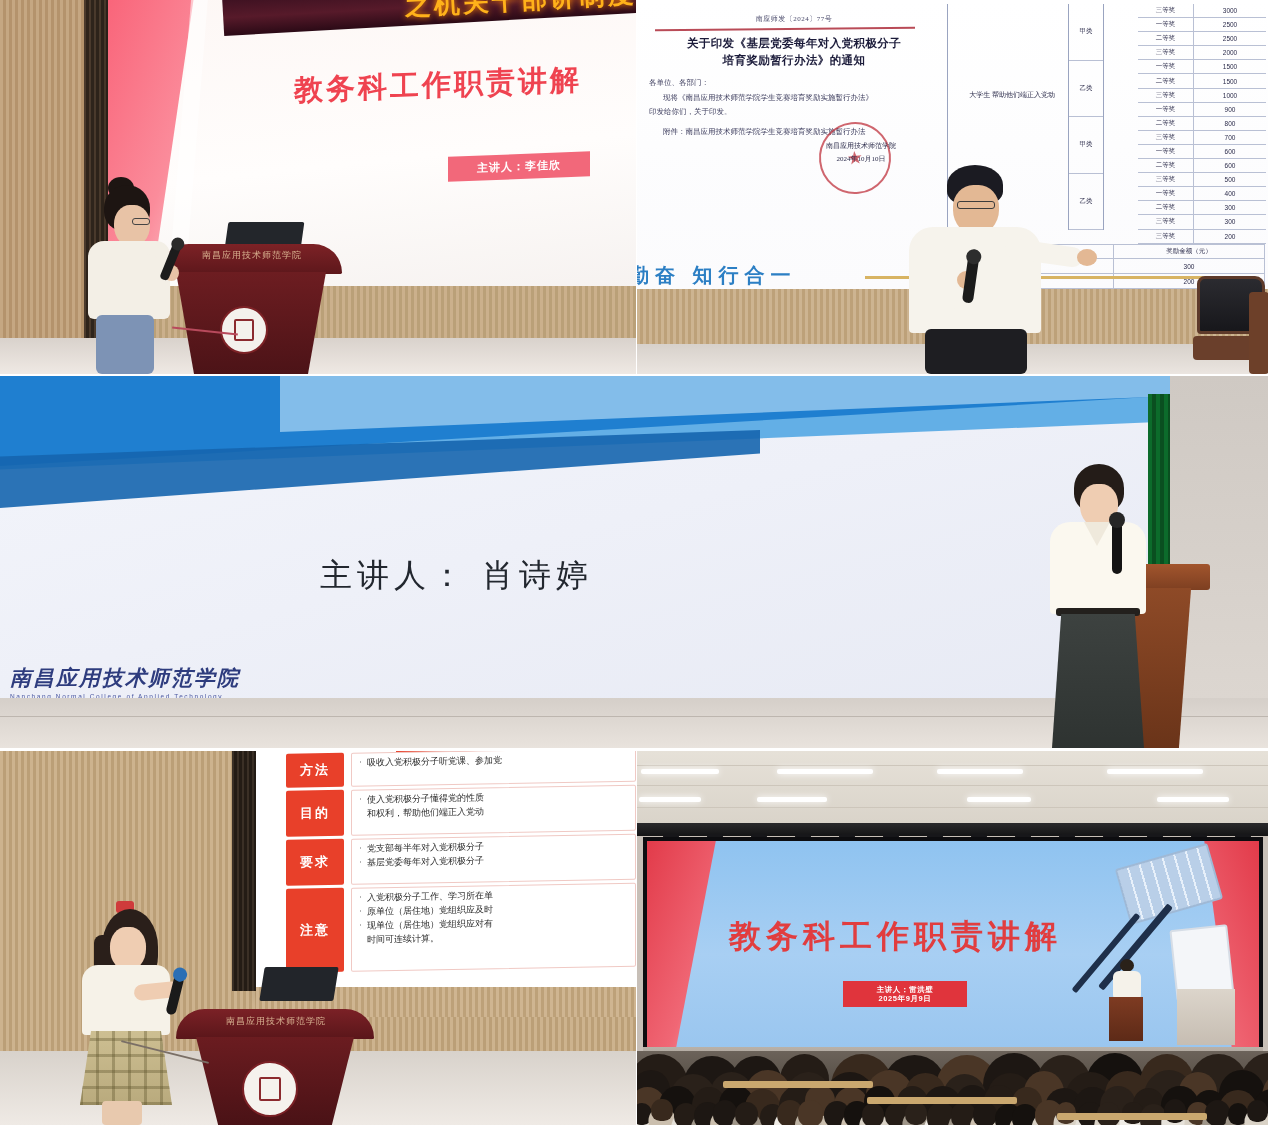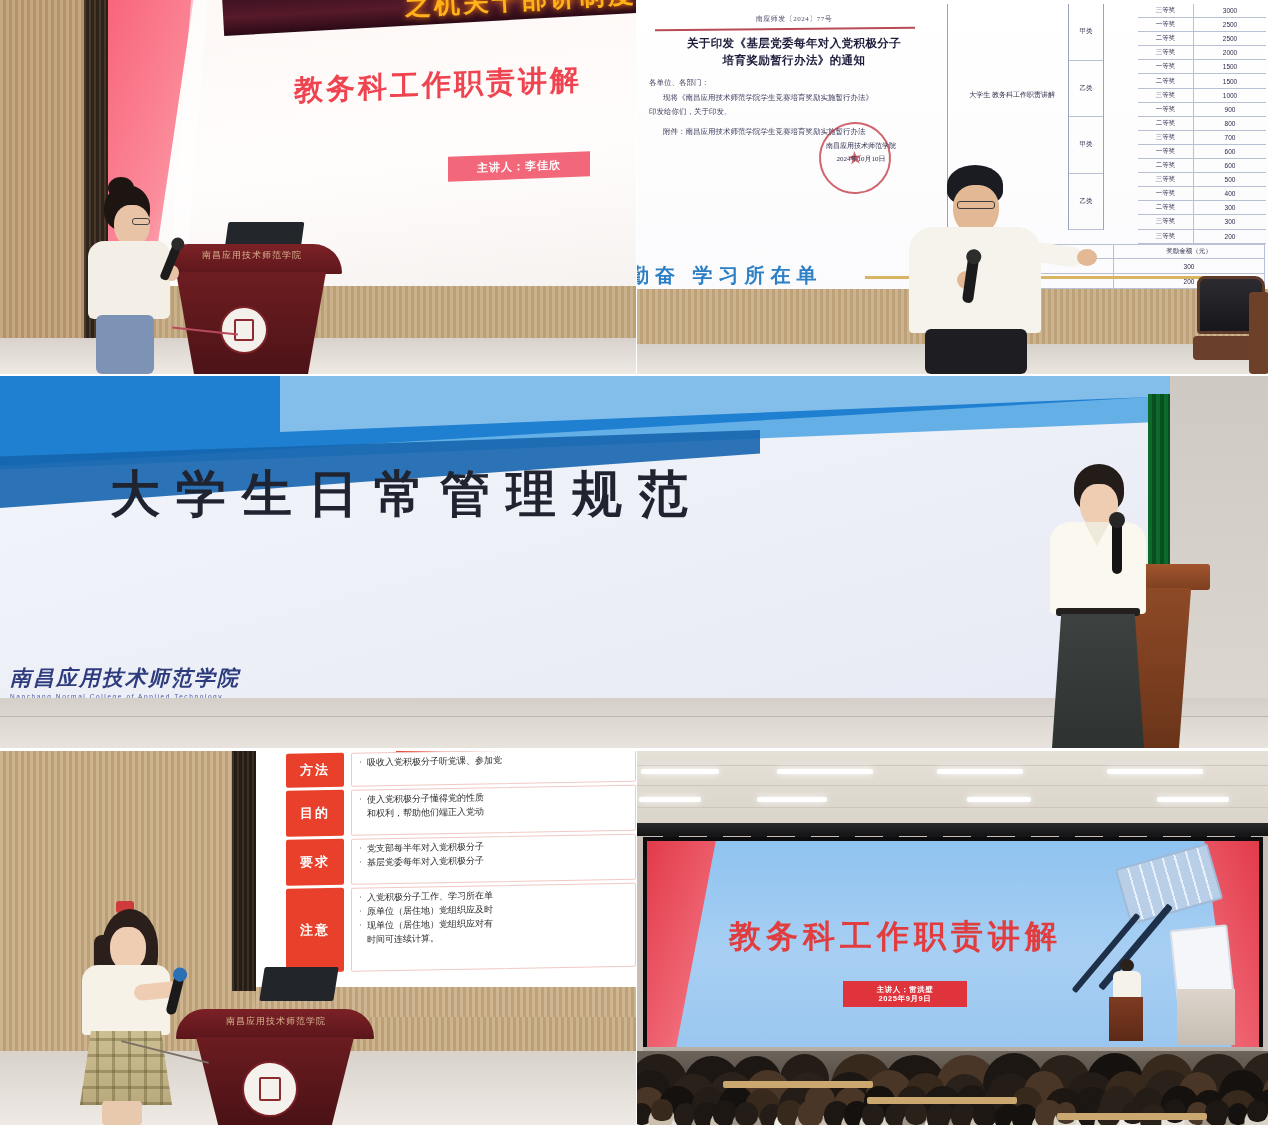--- a/index.html
+++ b/index.html
@@ -418,21 +418,21 @@
         </div>
       </div>
       <div class="stamp">★</div>
       <div class="signblk">
         <div>南昌应用技术师范学院</div>
         <div>2024年10月10日</div>
       </div>
 
       <div class="tbl">
         <div class="lab">大学生
-教务科工作职责讲解</div>
+帮助他们端正入党动</div>
         <div class="gcol">
           <div>甲类</div>
           <div>乙类</div>
           <div>甲类</div>
           <div>乙类</div>
         </div>
         <div class="rows" id="p2-rows">
             <div class="r">
               <div class="g">三等奖</div>
               <div class="v">3000</div>
@@ -516,21 +516,21 @@
           <div class="r">
             <div class="c1"></div>
             <div class="c2">200</div>
           </div>
           <div class="r">
             <div class="c1"></div>
             <div class="c2">100</div>
           </div>
         </div>
 
-      <div class="motto">勤奋  学习所在单</div>
+      <div class="motto">勤奋  知行合一</div>
       <div class="goldline"></div>
     </div>
     <div class="lowerwall"></div>
     <div class="floor"></div>
     <div class="person">
       <div class="hair"></div>
       <div class="face"></div>
       <div class="glasses"></div>
       <div class="shirt"></div>
       <div class="armR"></div>
@@ -549,21 +549,21 @@
     <div class="chair2"></div>
   </div>
 
   <div class="photo" id="p3">
     <div class="bg"></div>
     <div class="screen">
       <div class="b2"></div>
       <div class="b1"></div>
       <div class="b3"></div>
       <div class="b4"></div>
-      <div class="title">大学生日常管理规范</div>
+      <div class="subtitle">主讲人： 肖诗婷</div>
       <div class="logo">
         <div class="cn">南昌应用技术师范学院</div>
         <div class="en">Nanchang Normal College of Applied Technology</div>
       </div>
     </div>
     <div class="green"></div>
     <div class="rightwall"></div>
     <div class="floor"></div>
     <div class="floorline"></div>
     <div class="podium">

